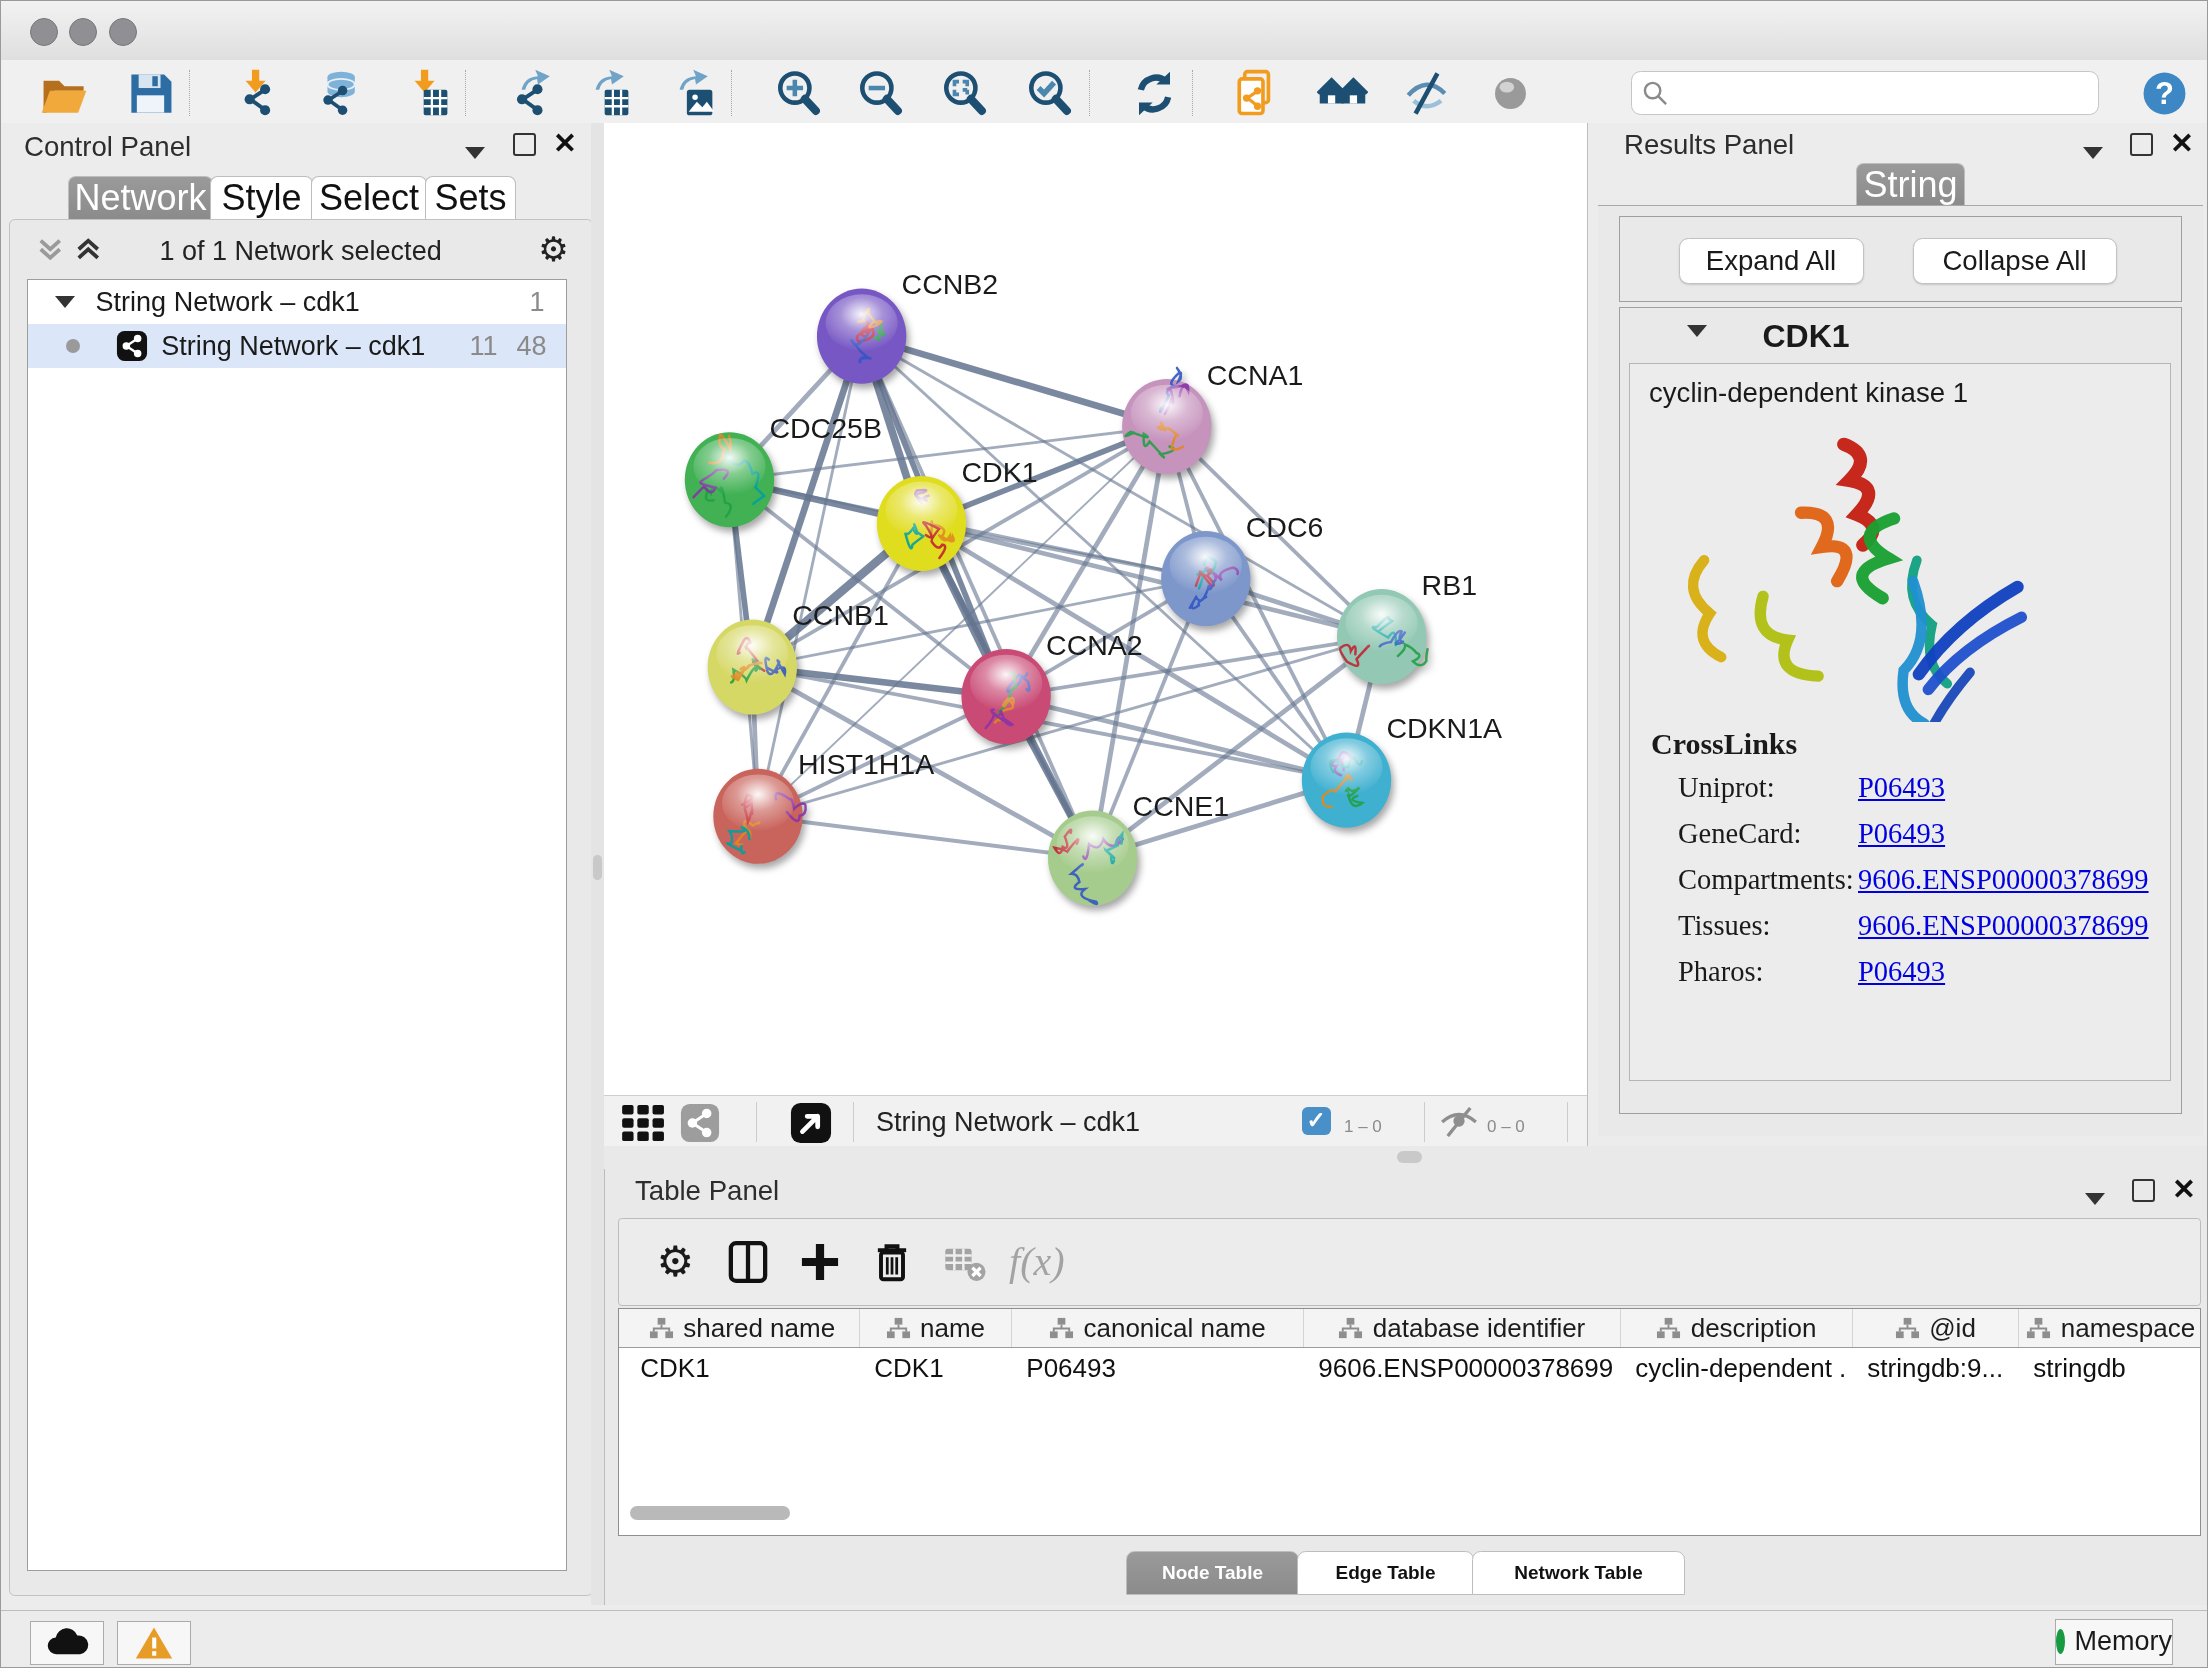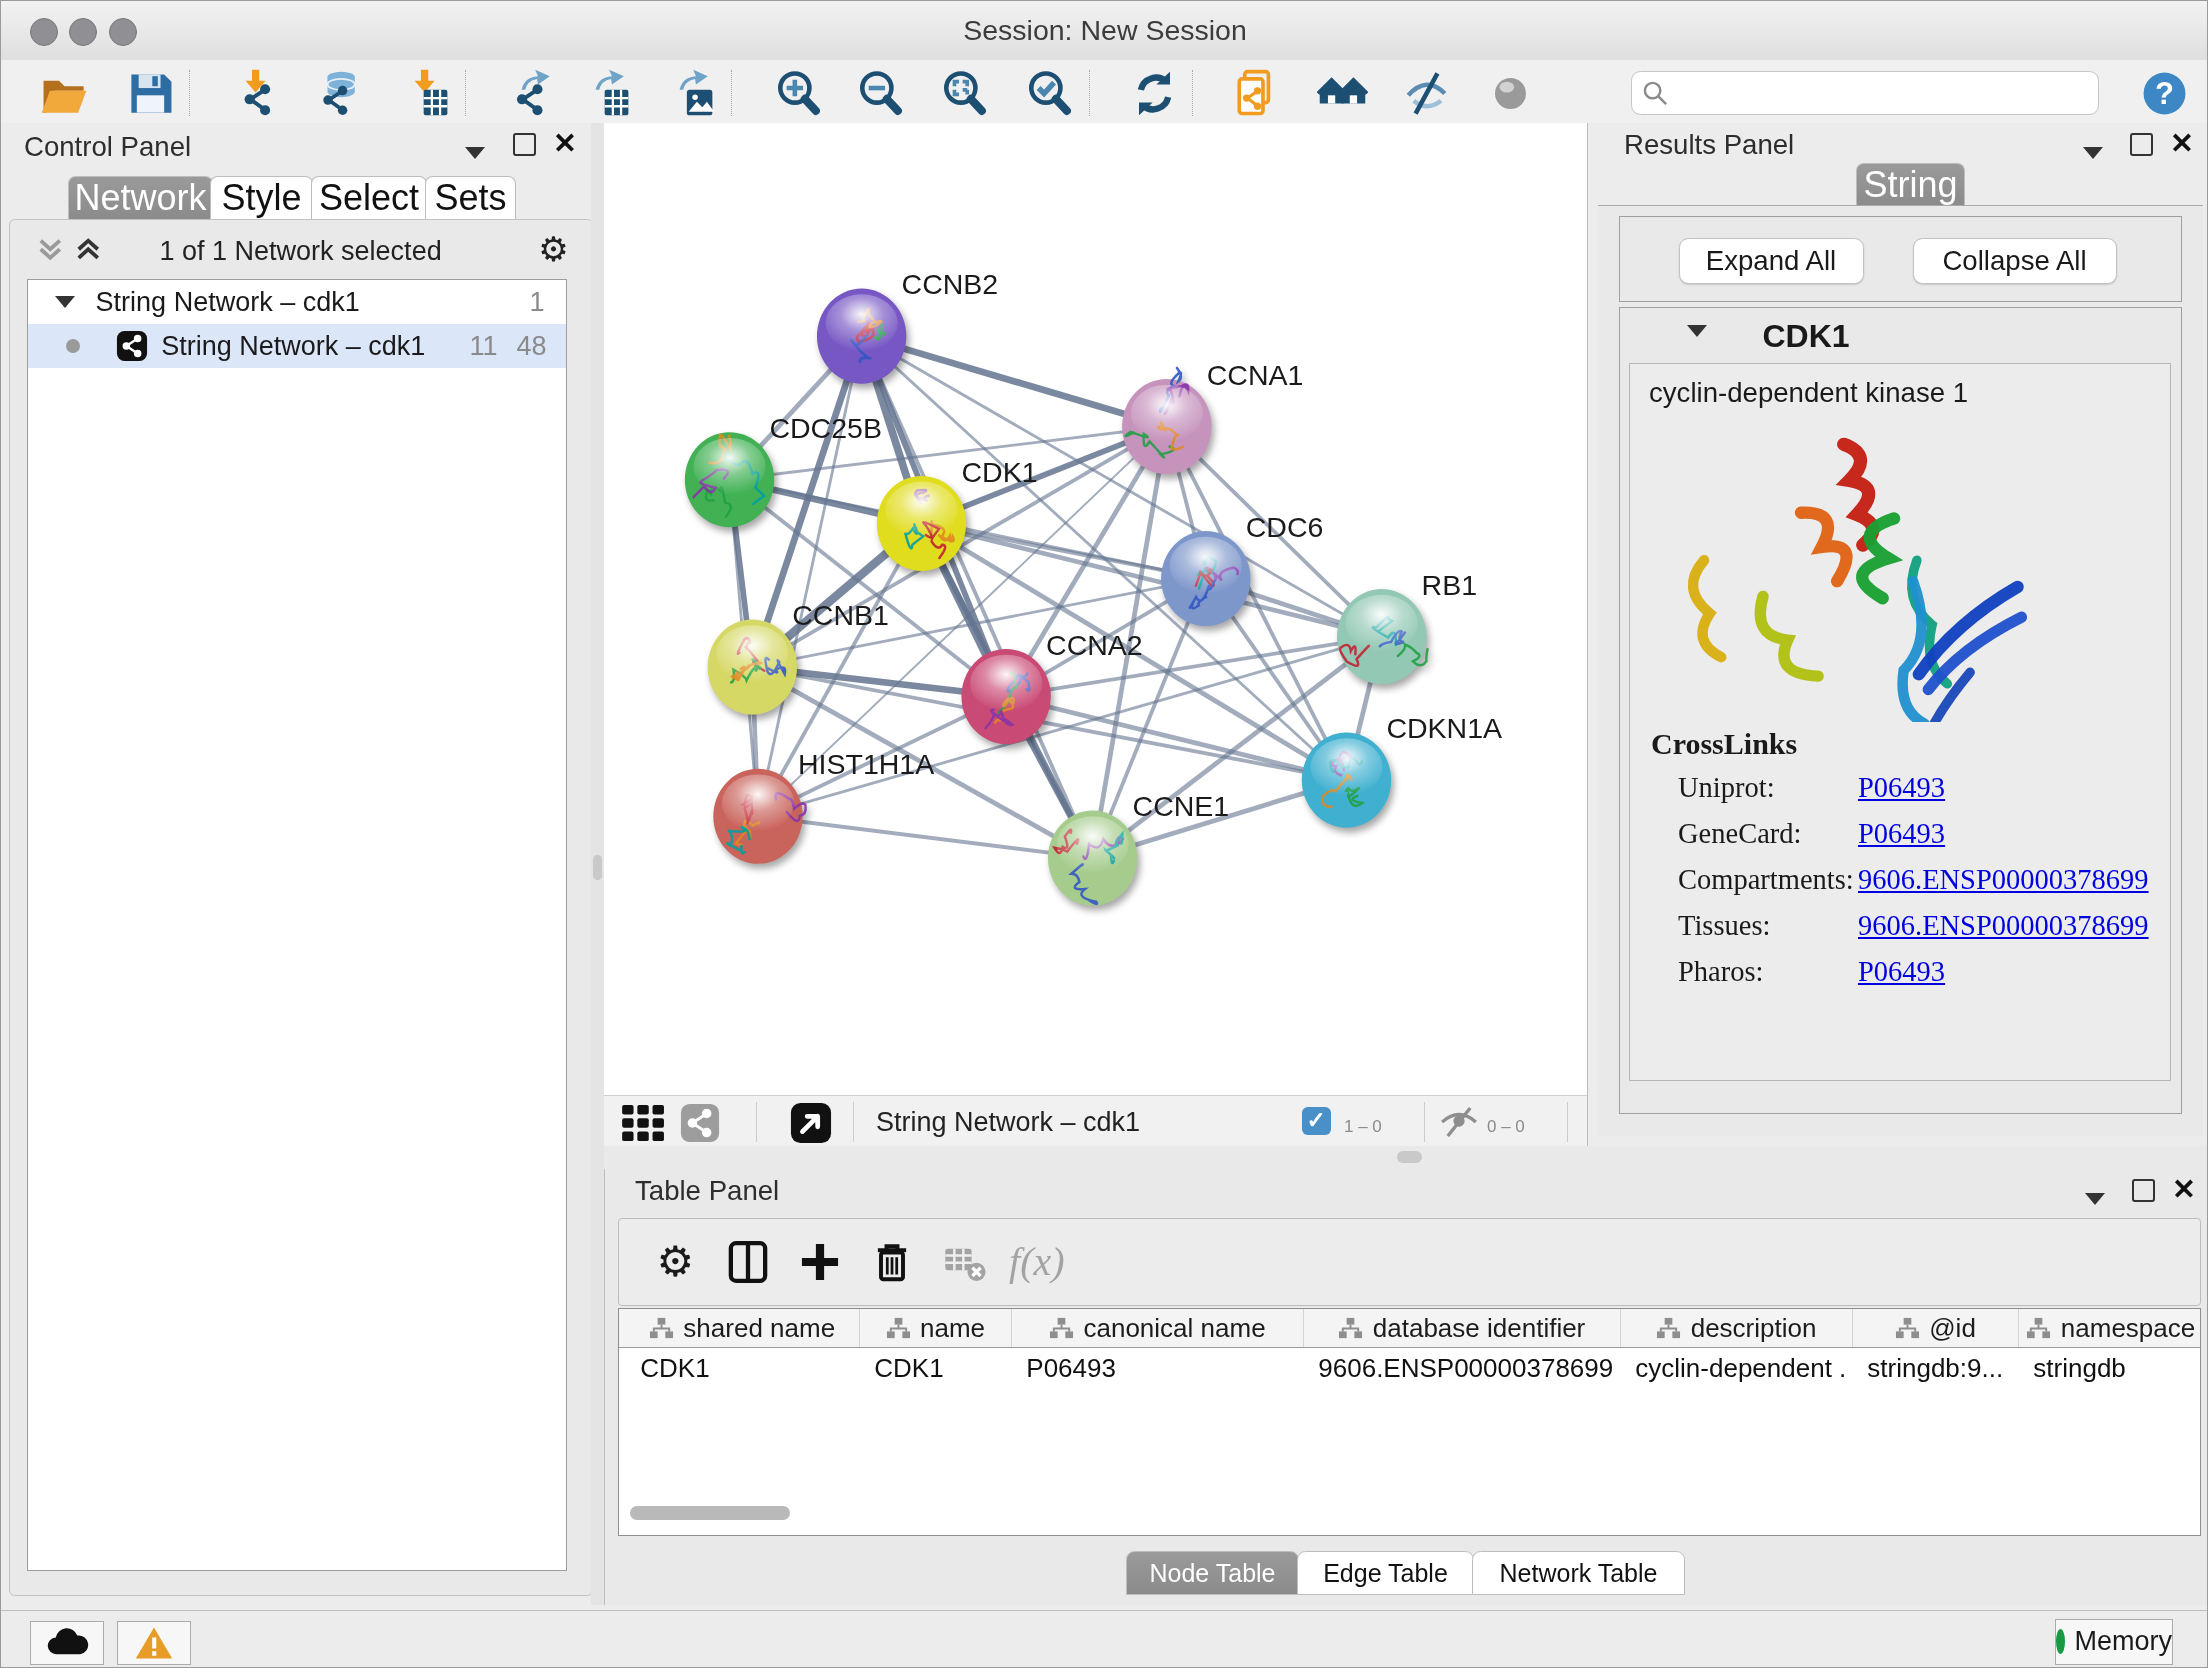--- a/index.html
+++ b/index.html
@@ -93,22 +93,22 @@
   #tp-header{position:absolute;left:0;top:0;right:0;height:38px;background:#f4f4f4;
     border-bottom:1.9px solid #9b9b9b;}
   .th-cell{position:absolute;top:0;height:38px;display:flex;align-items:center;
     justify-content:center;font-size:26px;color:#1c1c1c;border-right:1px solid #d4d4d4;}
   .th-cell svg{width:25px;height:25px;margin-right:9.5px;flex:none;}
   .td-cell{position:absolute;top:44px;font-size:26px;color:#111;}
   #tp-scroll{position:absolute;left:13.3px;top:335px;width:1581px;height:19px;}
   #tp-scroll .thumb{position:absolute;left:11.4px;top:1.9px;width:160px;height:14.3px;
     background:#b9b9b9;border-radius:7.6px;}
   .bottom-tab{position:absolute;top:0;height:42px;display:flex;align-items:center;
-    justify-content:center;font-size:25px;background:#fff;color:#111;
-    border:1px solid #bdbdbd;border-radius:8.6px 8.6px 0 0;}
+    justify-content:center;font-size:19px;background:#fff;color:#111;
+    border:1px solid #bdbdbd;border-radius:8.6px 8.6px 0 0;font-weight:bold;}
   .bottom-tab.active{background:linear-gradient(#9a9a9a,#8b8b8b);color:#fff;}
   
   #statusbar{left:0;top:1609px;width:2208px;height:59px;background:#ececec;
     border-top:1px solid #bdbdbd;}
   .sb-btn{position:absolute;top:9.5px;width:72px;height:42px;background:#f7f7f7;
     border:1.9px solid #ababab;display:flex;align-items:center;justify-content:center;}
   #memory-btn{position:absolute;right:36px;top:7.6px;width:116px;height:44px;
     background:#f7f7f7;border:1.9px solid #ababab;display:flex;align-items:center;
     justify-content:center;font-size:27px;gap:9.5px;}
   #memory-dot{width:25px;height:25px;border-radius:50%;background:#179a42;}
@@ -118,21 +118,20 @@
 </style>
 </head>
 <body>
 
 <div id="app">
 
   <div id="titlebar" class="abs">
     <div class="traffic" style="left:28.5px"></div>
     <div class="traffic" style="left:68px"></div>
     <div class="traffic" style="left:108px"></div>
-    <div id="win-title">Session: New Session</div>
   </div>
 
   <div id="toolbar" class="abs">
     <div id="toolbar-icons">
         <div class="tbtn" style="left:36px">
       <svg viewBox="0 0 56 56">
             <path d="M5 14h17l6 6h21v5H17l-9 24H5z" fill="#b5701d"></path>
             <path d="M12 25h40l-9 24H3z" fill="#f2a93b"></path>
           </svg>
         </div>

